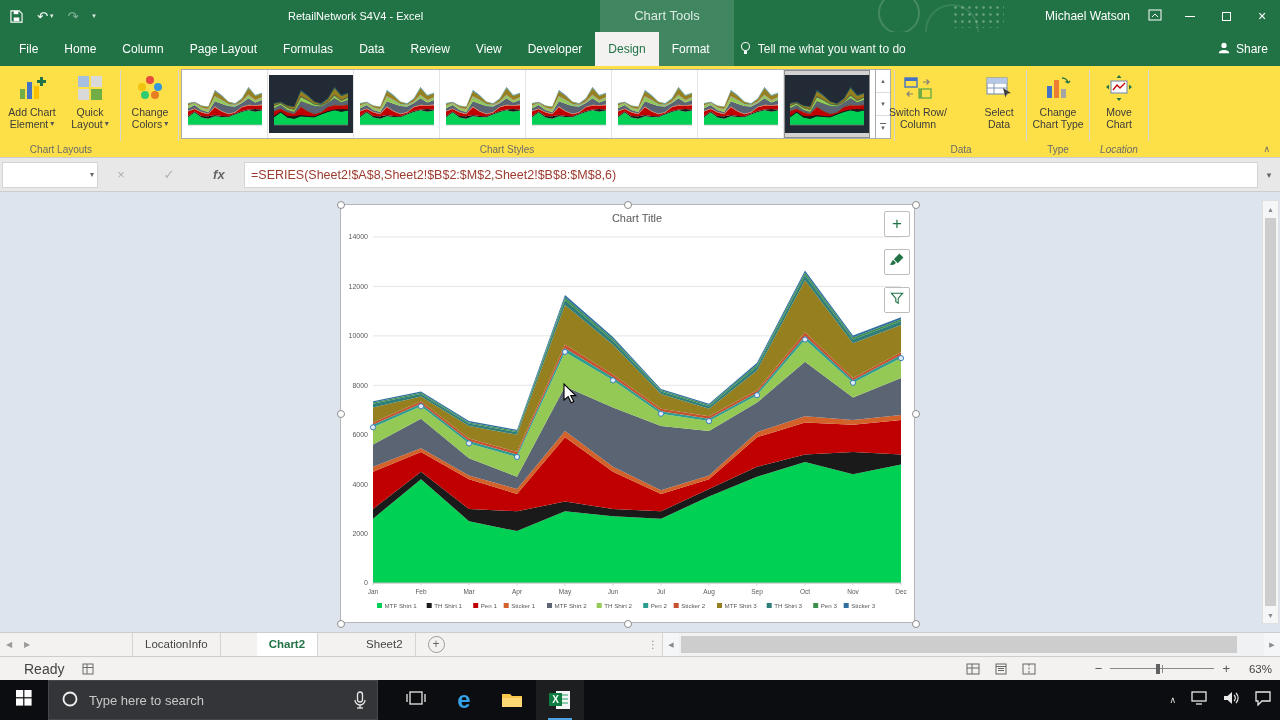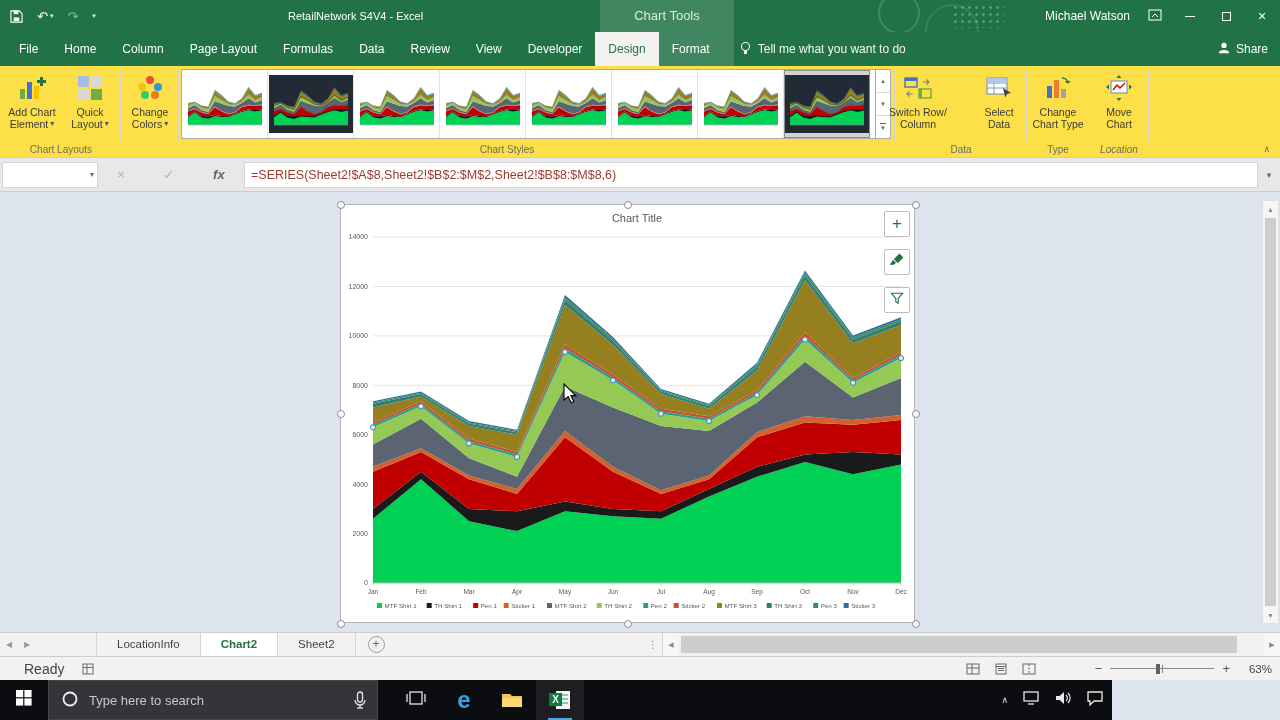--- a/index.html
+++ b/index.html
@@ -71,21 +71,21 @@
   #vscroll{position:absolute;left:1262px;top:8px;width:17px;height:424px;background:#f5f6f8;border:1px solid #e0e0e0;}
   .varrow{height:16px;display:flex;align-items:center;justify-content:center;font-size:7px;color:#8a8a8a;}
   .varrow.bottom{position:absolute;bottom:0;left:0;right:0;}
   .vthumb{position:absolute;left:2px;right:2px;top:17px;bottom:17px;background:#cdcdcd;}
   #cursor{position:absolute;left:563px;top:383px;z-index:60;}
 
   
   #sheettabbar{position:absolute;left:0;top:632px;width:1280px;height:24px;background:#f3f2f1;border-top:1px solid #cfcdcb;display:flex;align-items:stretch;}
   .snav{width:18px;text-align:center;line-height:23px;font-size:8px;color:#9a9a9a;}
   .stabs{display:flex;margin-left:60px;}
-  .stab{padding:0 20px;line-height:23px;font-size:11.5px;color:#444;border-right:1px solid #d7d5d3;cursor:default;white-space:nowrap;}
+  .stab{padding:0 12px;line-height:23px;font-size:11.5px;color:#444;border-right:1px solid #d7d5d3;cursor:default;white-space:nowrap;margin-left:36px;}
   .stab:first-child{border-left:1px solid #d7d5d3;}
   .stab.active{background:#fff;color:#217346;font-weight:700;}
   .addsheet{width:17px;height:17px;margin:3px 0 0 12px;border:1px solid #9a9a9a;border-radius:50%;color:#666;font-size:12px;line-height:14px;text-align:center;cursor:default;}
   .hsplit{margin-left:auto;color:#8a8a8a;font-size:10px;line-height:23px;padding:0 4px;}
   .hscroll{display:flex;align-items:center;width:618px;background:#f5f6f8;border-left:1px solid #d7d5d3;}
   .harrow{width:16px;text-align:center;font-size:7px;color:#8a8a8a;}
   .htrack{flex:1;height:100%;position:relative;background:#f0f1f3;}
   .hthumb{position:absolute;left:2px;top:3px;bottom:3px;width:556px;background:#cdcdcd;}
 
   
@@ -96,21 +96,21 @@
   .viewbtn{display:flex;align-items:center;justify-content:center;width:20px;height:18px;}
   .zoomout{margin-left:48px;font-size:13px;color:#555;}
   .zoomin{font-size:13px;color:#555;}
   .ztrack{width:104px;height:12px;position:relative;}
   .zline{position:absolute;left:0;right:0;top:5.5px;height:1px;background:#8a8a8a;}
   .znotch{position:absolute;left:50%;top:2px;width:1px;height:8px;background:#8a8a8a;}
   .zthumb{position:absolute;left:46px;top:1px;width:4px;height:10px;background:#606060;}
   .zoomlvl{width:34px;text-align:right;font-size:11.5px;color:#444;}
 
   
-  #taskbar{position:absolute;left:0;top:680px;width:1112px;height:40px;background:#0c0d10;}
+  #taskbar{position:absolute;left:0;top:680px;width:1280px;height:40px;background:#0c0d10;}
   .tbbtn{position:absolute;top:0;height:40px;display:flex;align-items:center;justify-content:center;cursor:default;}
   .tbstart{left:0;width:48px;}
   .searchbox{position:absolute;left:48px;top:0;width:330px;height:40px;background:#333538;border:1px solid #46474a;display:flex;align-items:center;gap:10px;padding-left:12px;color:#c8c8c8;font-size:13px;}
   .searchbox .mic{position:absolute;right:10px;top:10px;}
   .slot1{left:392px;width:48px;}
   .slot2{left:440px;width:48px;}
   .slot3{left:488px;width:48px;}
   .slot4{left:536px;width:48px;background:rgba(255,255,255,.07);}
   .openline{position:absolute;left:12px;right:12px;bottom:0;height:2px;background:#4fa3e3;}
   .edgee{font-size:24px;font-weight:bold;color:#35a3e8;line-height:1;}

